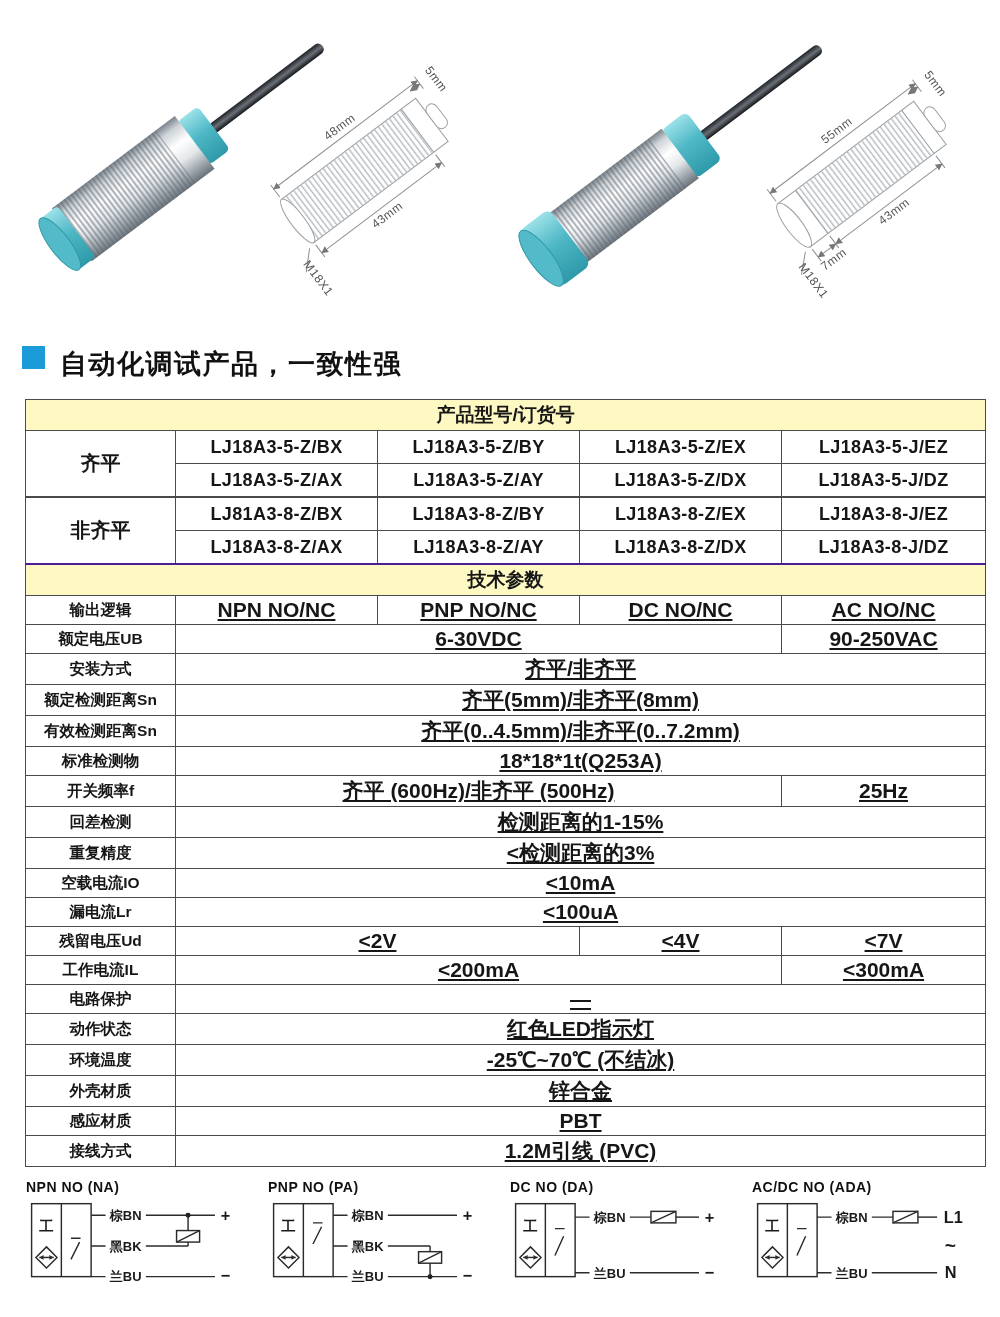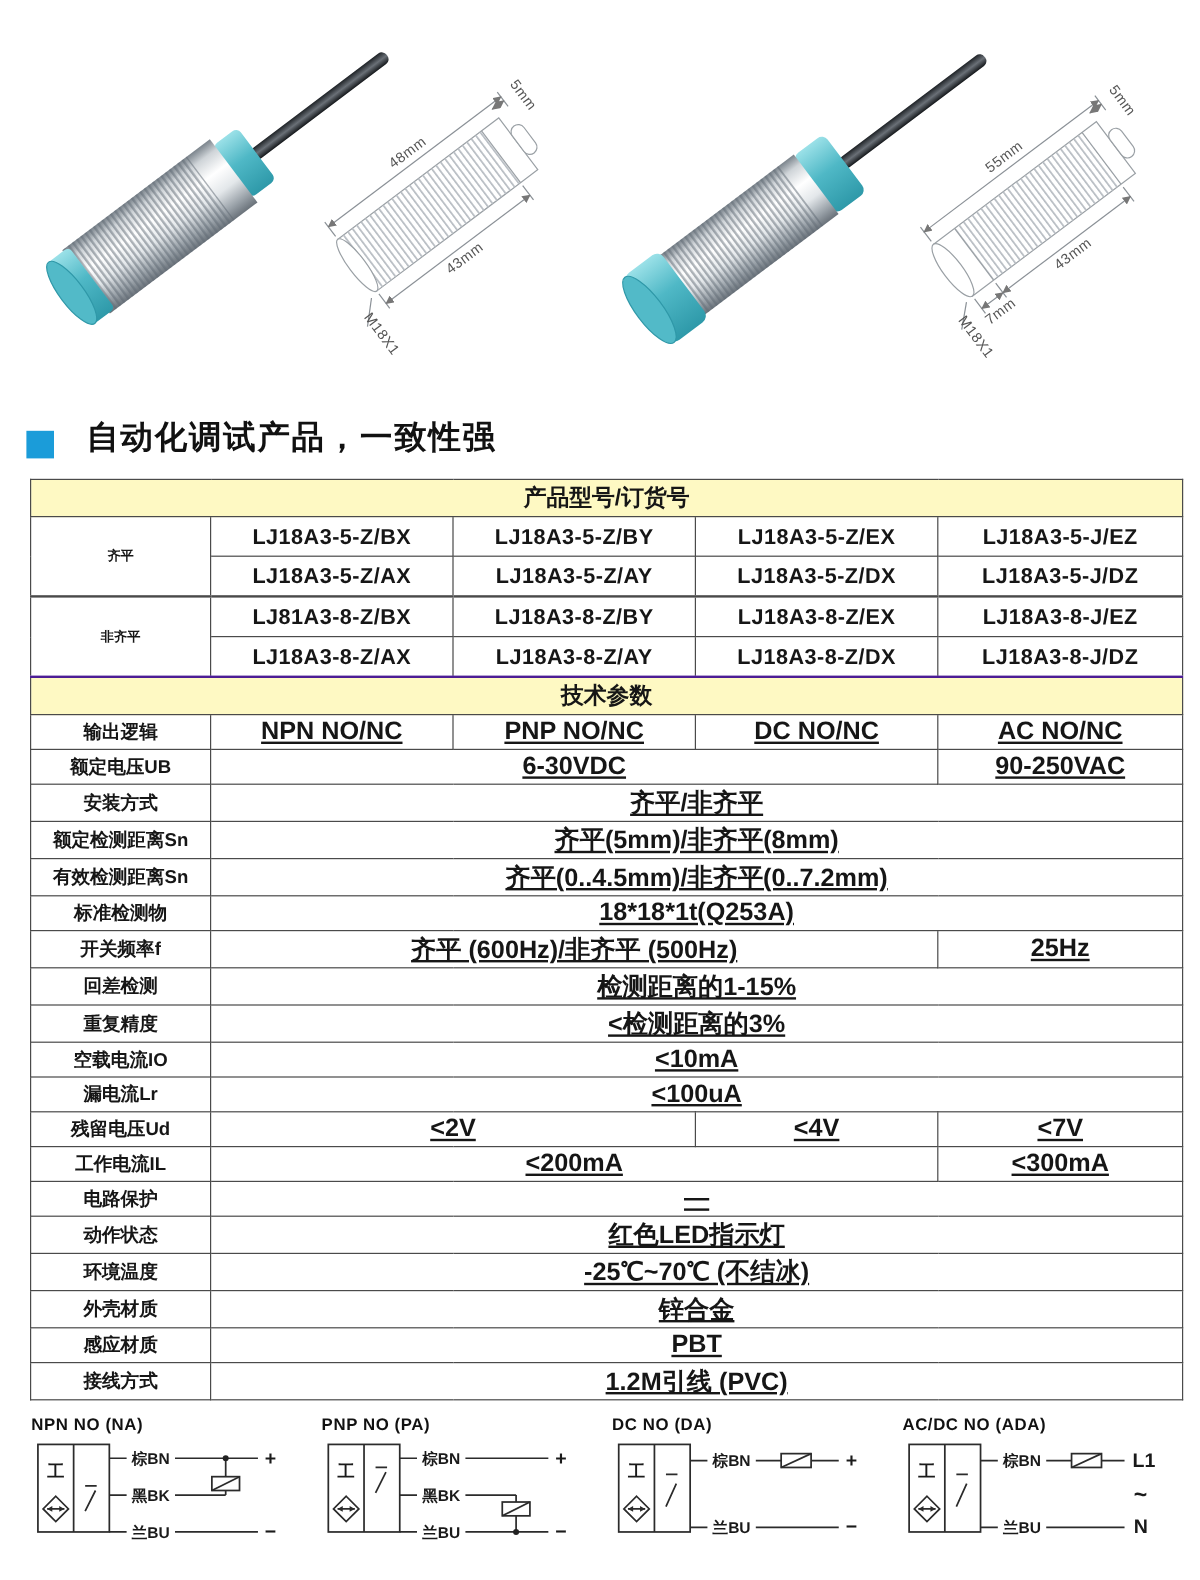--- a/index.html
+++ b/index.html
@@ -3,31 +3,31 @@
 <meta charset="utf-8">
 <style>
   html,body{margin:0;padding:0;background:#fff;}
   body{width:1000px;height:1317px;font-family:"Liberation Sans",sans-serif;color:#111;overflow:hidden;}
 
   .products-row{display:flex;height:308px;padding-top:8px;}
   .product-group{width:500px;height:300px;}
   .product-group svg{width:100%;height:100%;}
 
   .features{padding:30px 0 0 22px;}
-  .feature{display:flex;align-items:flex-end;gap:27px;margin-bottom:17px;}
+  .feature{display:flex;align-items:flex-start;gap:15px;margin-bottom:17px;}
   .bullet{width:23px;height:23px;background:#1b9cd9;flex:0 0 auto;}
   .feature-text{font-size:27px;font-weight:700;letter-spacing:1.5px;}
 
   table.spec{border-collapse:collapse;margin:16px 0 0 25px;width:960px;table-layout:fixed;}
   table.spec td{border:1px solid #4a4a4a;text-align:center;font-weight:700;
     padding:1px 3px;color:#161616;}
   td.strip{background:#fef9c3;text-align:left;padding-left:13px;font-size:19px;
     height:28px;border-bottom:2px solid #1a1a1a;border-top:1px solid #9fc6d8;}
   tr.tech-strip td.strip{border-top:2px solid #4c1d95;}
-  td.mlbl{font-size:11px;}
+  td.mlbl{font-size:20px;}
   td.mcell{font-size:18px;height:30px;letter-spacing:.4px;margin-top:35px;}
   td.tlbl{text-align:left;padding-left:11px;font-size:15.5px;height:26px;}
   td.tcell{font-size:21px;height:26px;text-decoration:underline;}
   tr.group-sep td{border-top-width:2px;}
 
   .wiring-row{display:flex;padding:12px 14px 0 24px;gap:6px;}
   .wire-diagram{flex:1;}
   .wire-title{font-size:14px;font-weight:700;letter-spacing:.5px;margin:0 0 1px 2px;white-space:nowrap;}
   .wire-diagram svg{width:100%;height:96px;display:block;}
   .wlbl{font-size:13.5px;font-weight:700;fill:#1a1a1a;}

